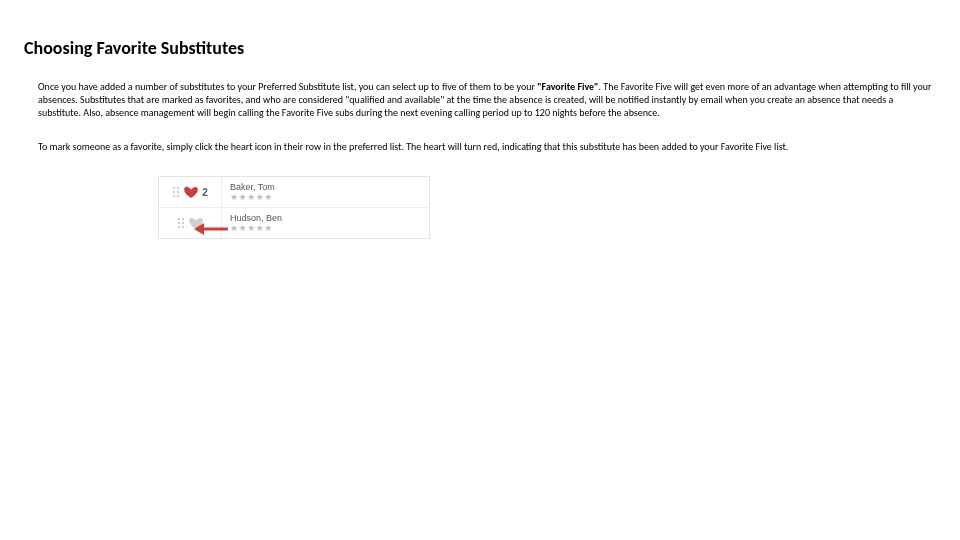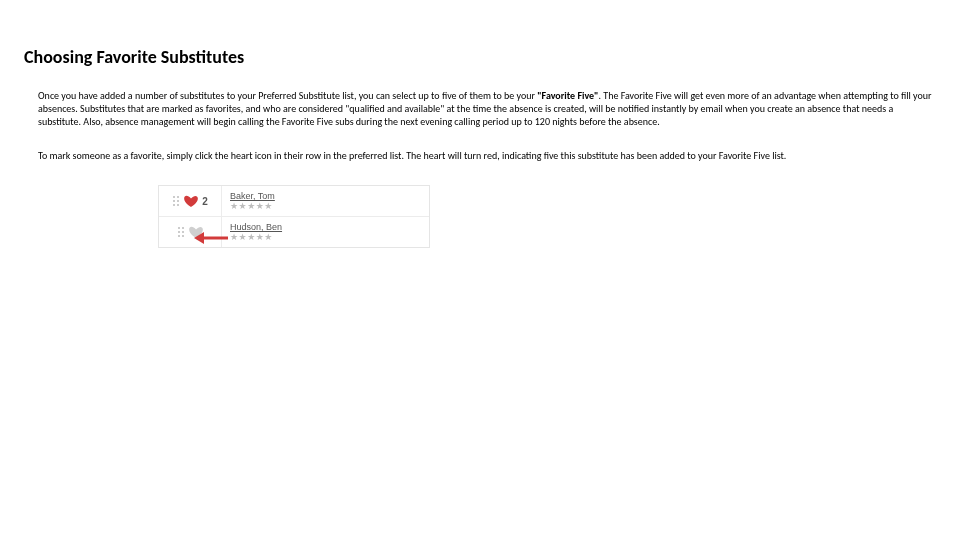--- a/index.html
+++ b/index.html
@@ -11,21 +11,21 @@
     font-family: Calibri, "Segoe UI", Arial, sans-serif;
     color: #000;
   }
   .page {
     padding: 30px 24px 24px 24px;
     box-sizing: border-box;
   }
   .heading {
     font-size: 18px;
     font-weight: 700;
-    margin: 16px 0 22px 0;
+    margin: 7px 0 22px 0;
   }
   .body-block {
     padding-left: 14px;
   }
   .para {
     font-size: 10px;
     line-height: 1.28;
     margin: 0 0 22px 0;
   }
   .bold {
@@ -68,21 +68,20 @@
     padding: 0 8px;
     display:flex;
     flex-direction:column;
     justify-content:center;
     position: relative;
   }
   .name {
     color: #555;
     font-size: 9px;
     line-height: 1;
-    text-decoration: underline;
   }
   .stars {
     color: #bdbdbd;
     font-size: 9px;
     letter-spacing: 0.5px;
     line-height: 1;
     margin-top: 1px;
   }
   .arrow {
     position: absolute;
@@ -96,21 +95,21 @@
 <div class="page">
 
   <h2 class="heading">Choosing Favorite Substitutes</h2>
 
   <div class="body-block">
 
     <p class="para">
       <span>Once you have added a number of substitutes to your Preferred Substitute list, you can select up to five of them to be your </span><span class="bold">"Favorite Five"</span><span>. The Favorite Five will get even more of an advantage when attempting to fill your absences. Substitutes that are marked as favorites, and who are considered "qualified and available" at the time the absence is created, will be notified instantly by email when you create an absence that needs a substitute. Also, absence management will begin calling the Favorite Five subs during the next evening calling period up to 120 nights before the absence.</span>
     </p>
 
-    <p class="para">To mark someone as a favorite, simply click the heart icon in their row in the preferred list. The heart will turn red, indicating five this substitute has been added to your Favorite Five list.</p>
+    <p class="para">To mark someone as a favorite, simply click the heart icon in their row in the preferred list. The heart will turn red, indicating that this substitute has been added to your Favorite Five list.</p>
 
     <div class="figure">
 
       <div class="frow">
         <div class="left">
           <span class="drag">
             <svg width="8" height="12" viewBox="0 0 8 12">
               <circle cx="2" cy="2" r="1" fill="#bbb"></circle>
                 <circle cx="6" cy="2" r="1" fill="#bbb"></circle>
               <circle cx="2" cy="6" r="1" fill="#bbb"></circle>

